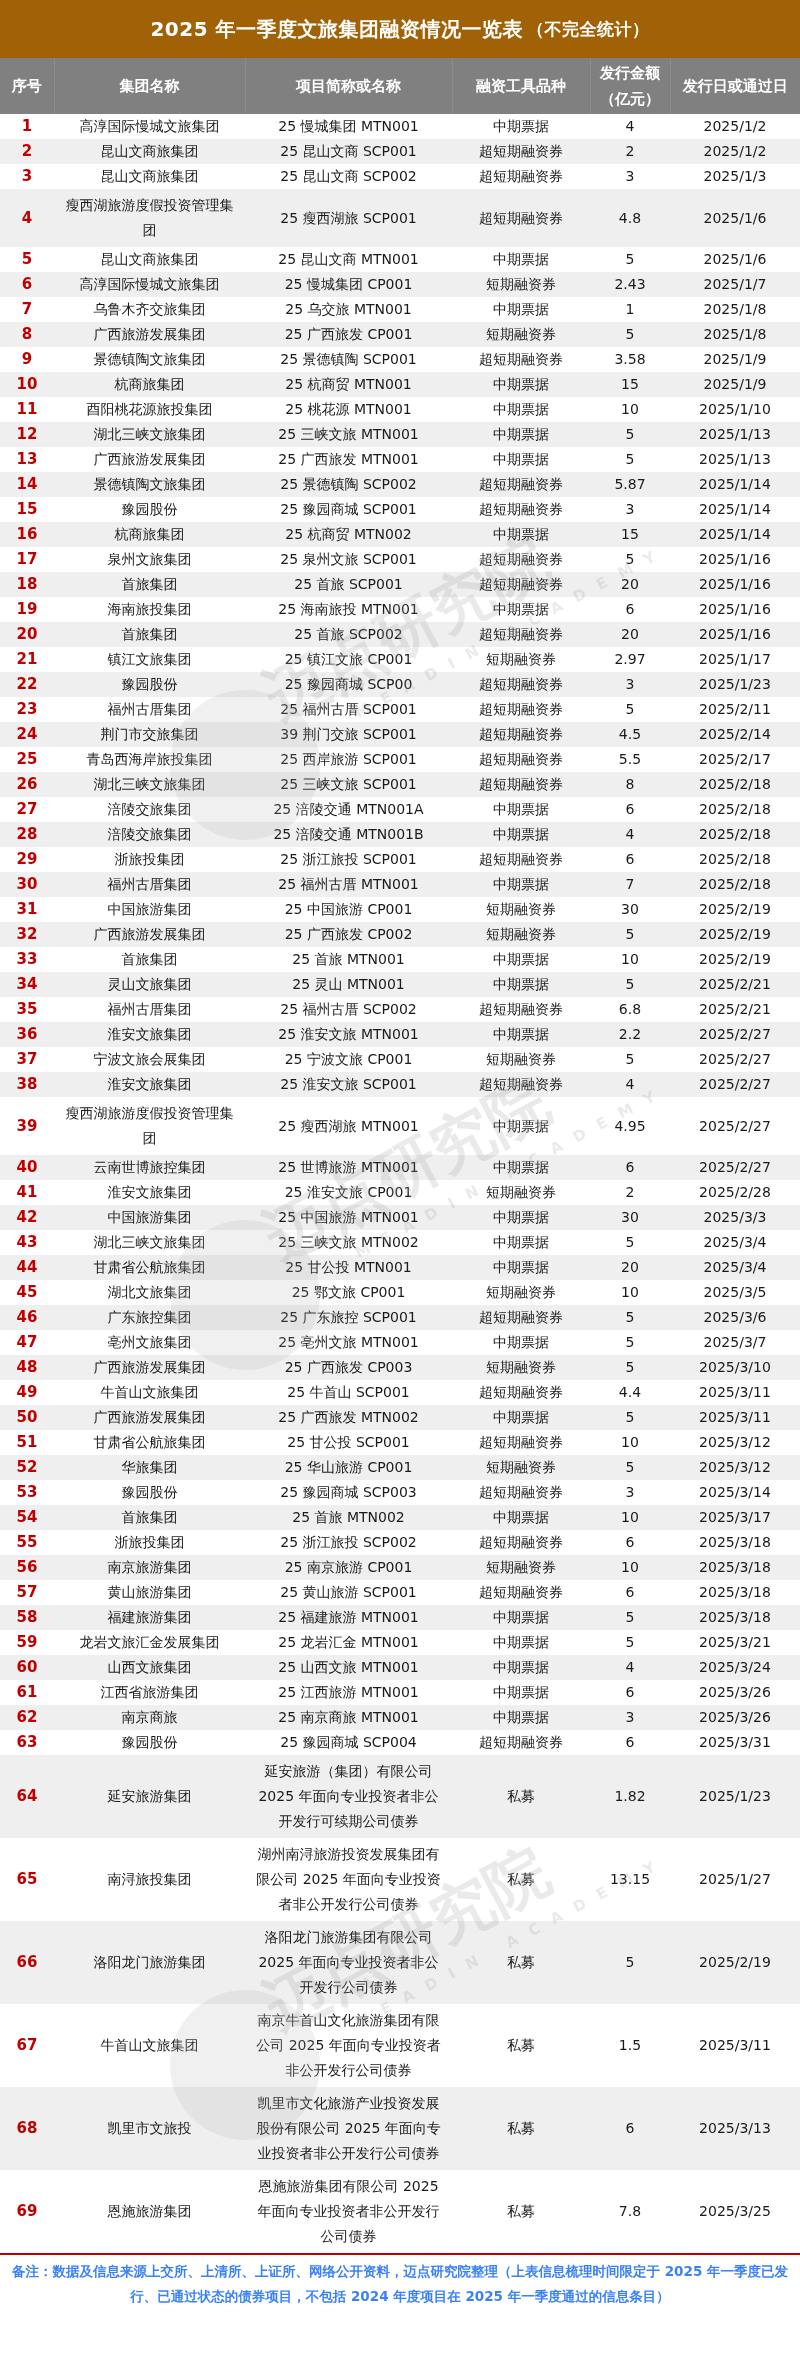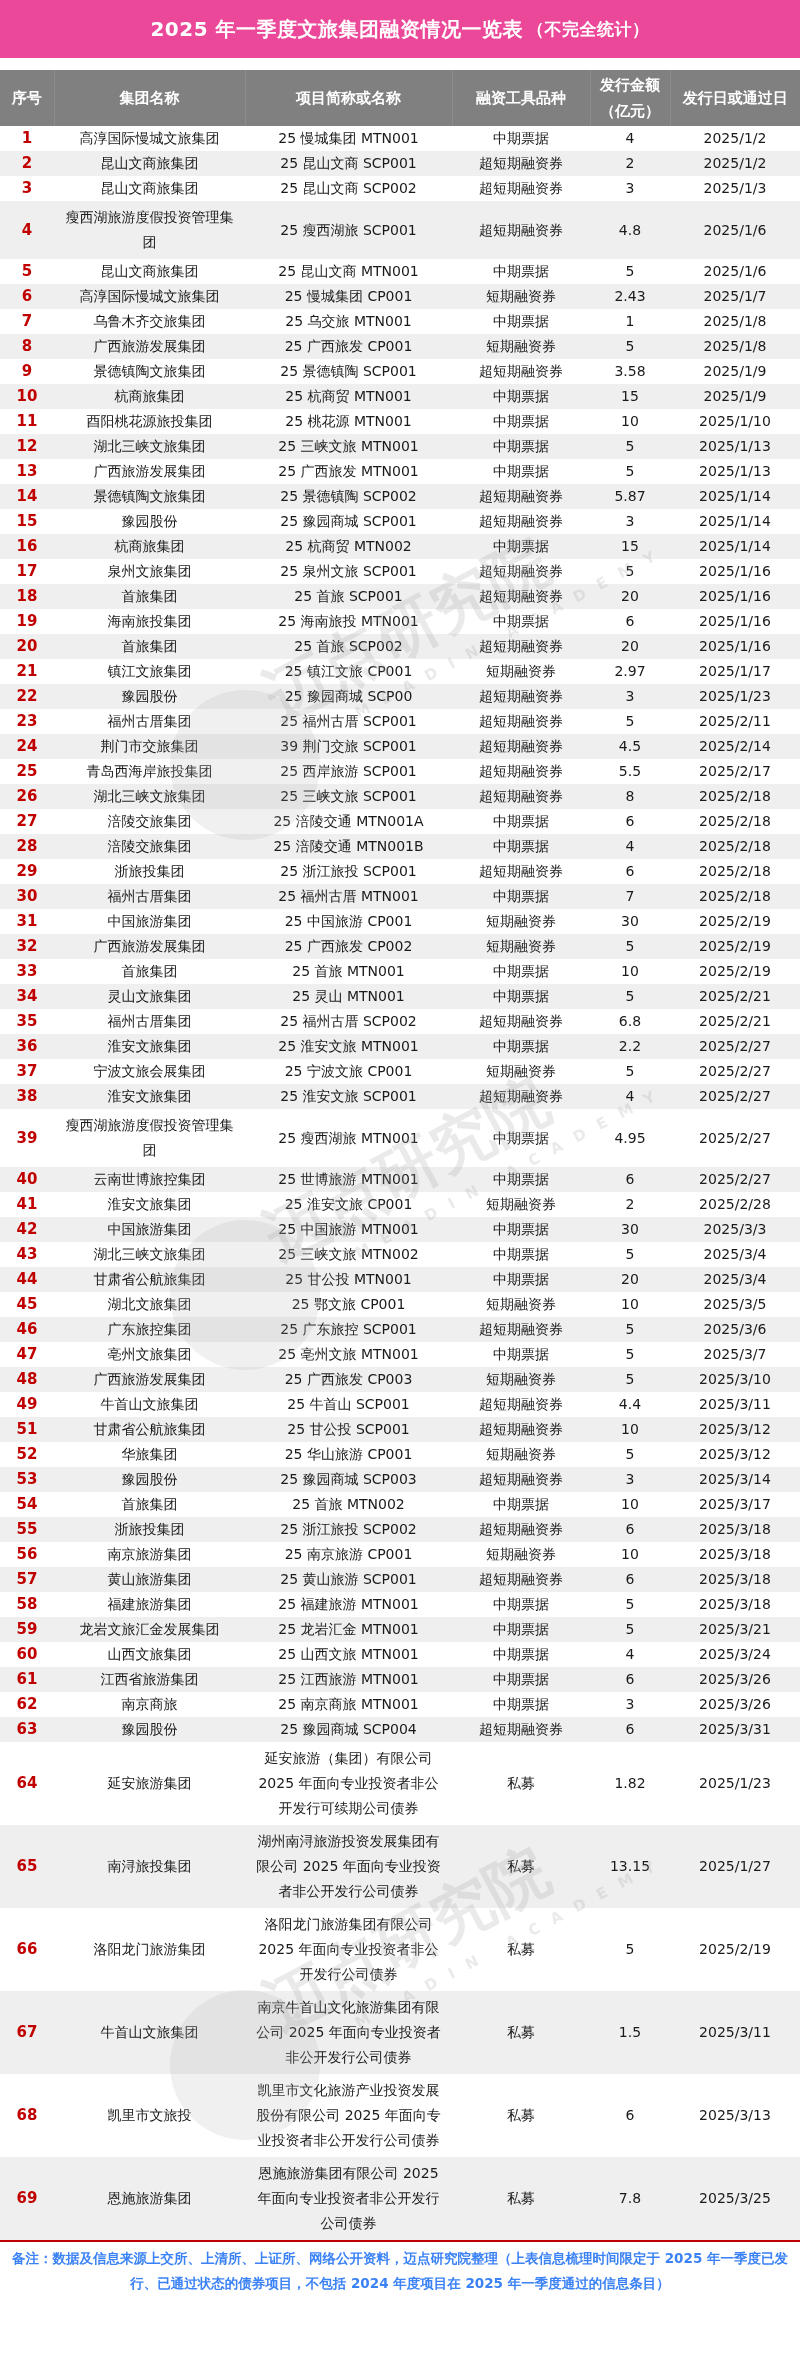--- a/index.html
+++ b/index.html
@@ -1,23 +1,23 @@
 <!DOCTYPE html>
 <html><head>
 <meta charset="utf-8">
 <style>
   html, body { margin: 0; padding: 0; background: #ffffff; }
   body { width: 800px; font-family: "DejaVu Sans", "Liberation Sans", sans-serif; color: #1a1a1a; position: relative; }
   .title-bar {
-    height: 58px; background: #ec4899; color: #ffffff;
+    height: 58px; background: #a16207; color: #ffffff;
     display: flex; align-items: center; justify-content: center;
     font-size: 20px; font-weight: bold; letter-spacing: 0.5px;
   }
   .title-bar .sub { font-size: 17px; margin-left: 4px; }
-  table { border-collapse: collapse; width: 800px; table-layout: fixed; margin-top: 12px; }
+  table { border-collapse: collapse; width: 800px; table-layout: fixed; }
   col.c1 { width: 54px; } col.c2 { width: 191px; } col.c3 { width: 207px; }
   col.c4 { width: 138px; } col.c5 { width: 80px; } col.c6 { width: 130px; }
   thead th {
     background: #808080; color: #ffffff; font-weight: bold; font-size: 15px;
     height: 56px; padding: 0 4px; line-height: 26px;
     border-right: 1px solid #8c8c8c; text-align: center;
   }
   thead th:last-child { border-right: none; }
   tbody td {
     text-align: center; font-size: 14px; line-height: 25px;
@@ -458,20 +458,28 @@
       </tr>
       <tr>
         <td class="idx">49</td>
         <td>牛首山文旅集团</td>
         <td>25 牛首山 SCP001</td>
         <td>超短期融资券</td>
         <td>4.4</td>
         <td>2025/3/11</td>
       </tr>
       <tr>
+        <td class="idx">50</td>
+        <td>广西旅游发展集团</td>
+        <td>25 广西旅发 MTN002</td>
+        <td>中期票据</td>
+        <td>5</td>
+        <td>2025/3/11</td>
+      </tr>
+      <tr>
         <td class="idx">51</td>
         <td>甘肃省公航旅集团</td>
         <td>25 甘公投 SCP001</td>
         <td>超短期融资券</td>
         <td>10</td>
         <td>2025/3/12</td>
       </tr>
       <tr>
         <td class="idx">52</td>
         <td>华旅集团</td>

